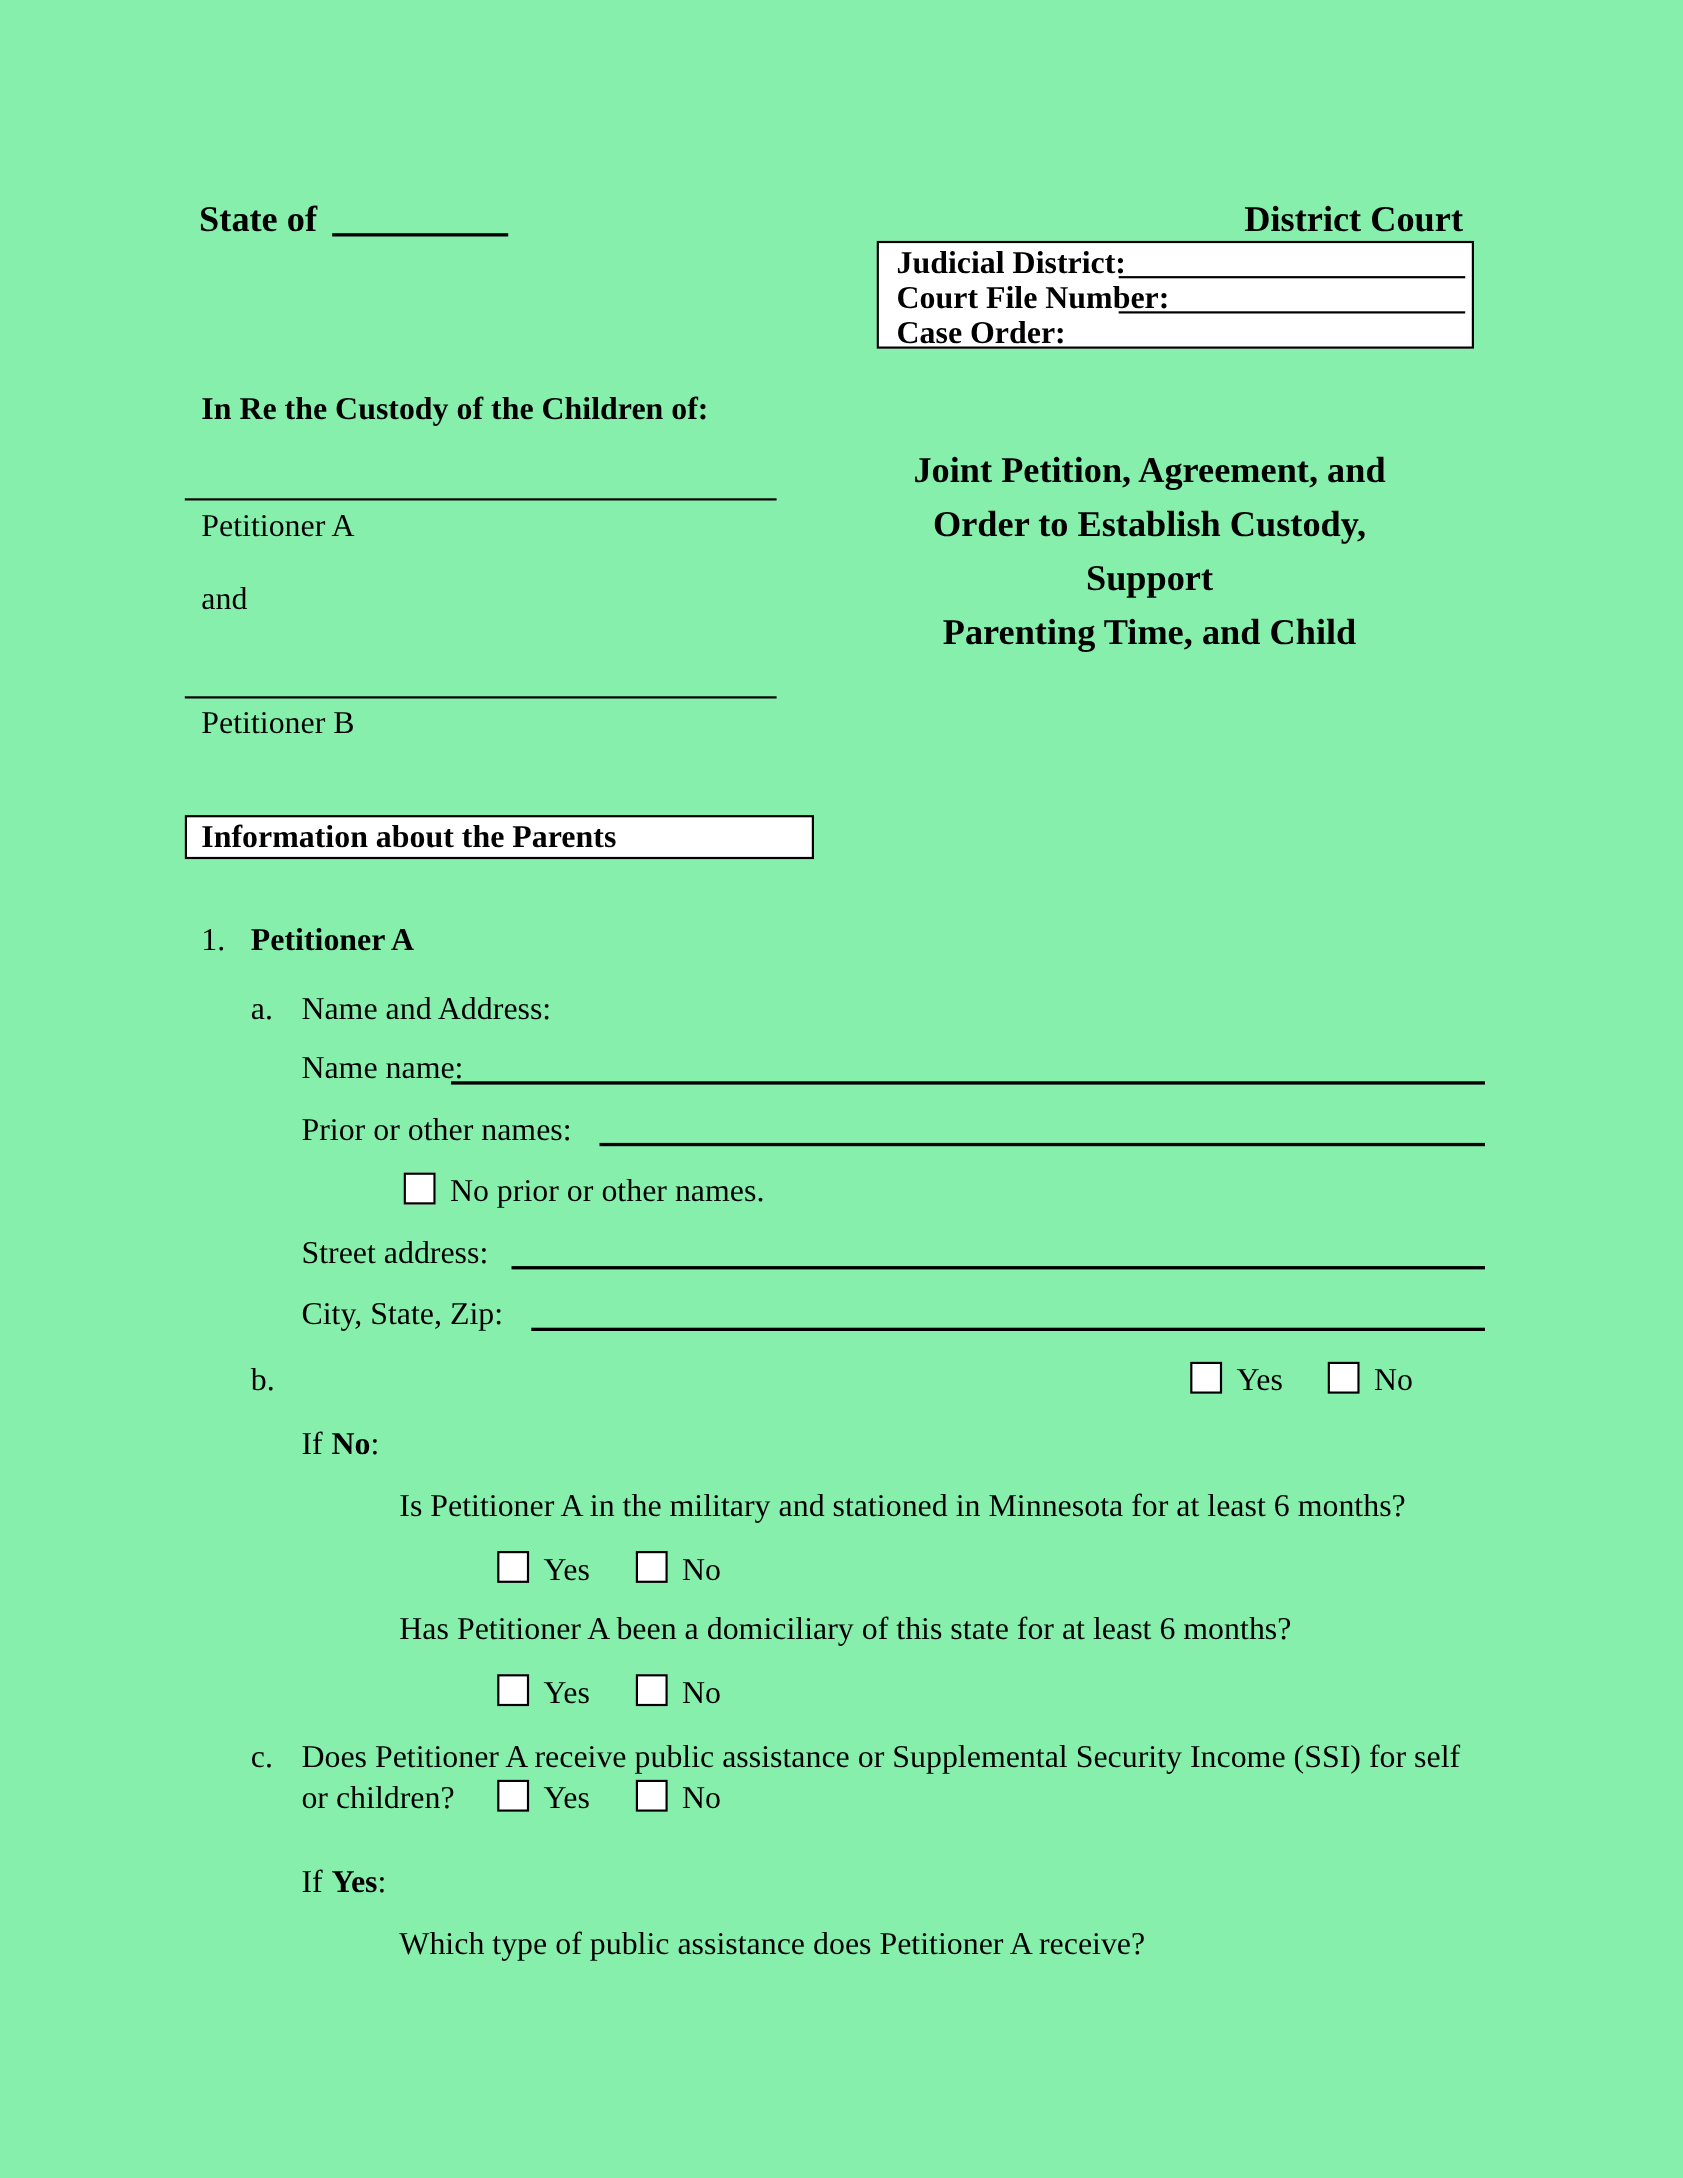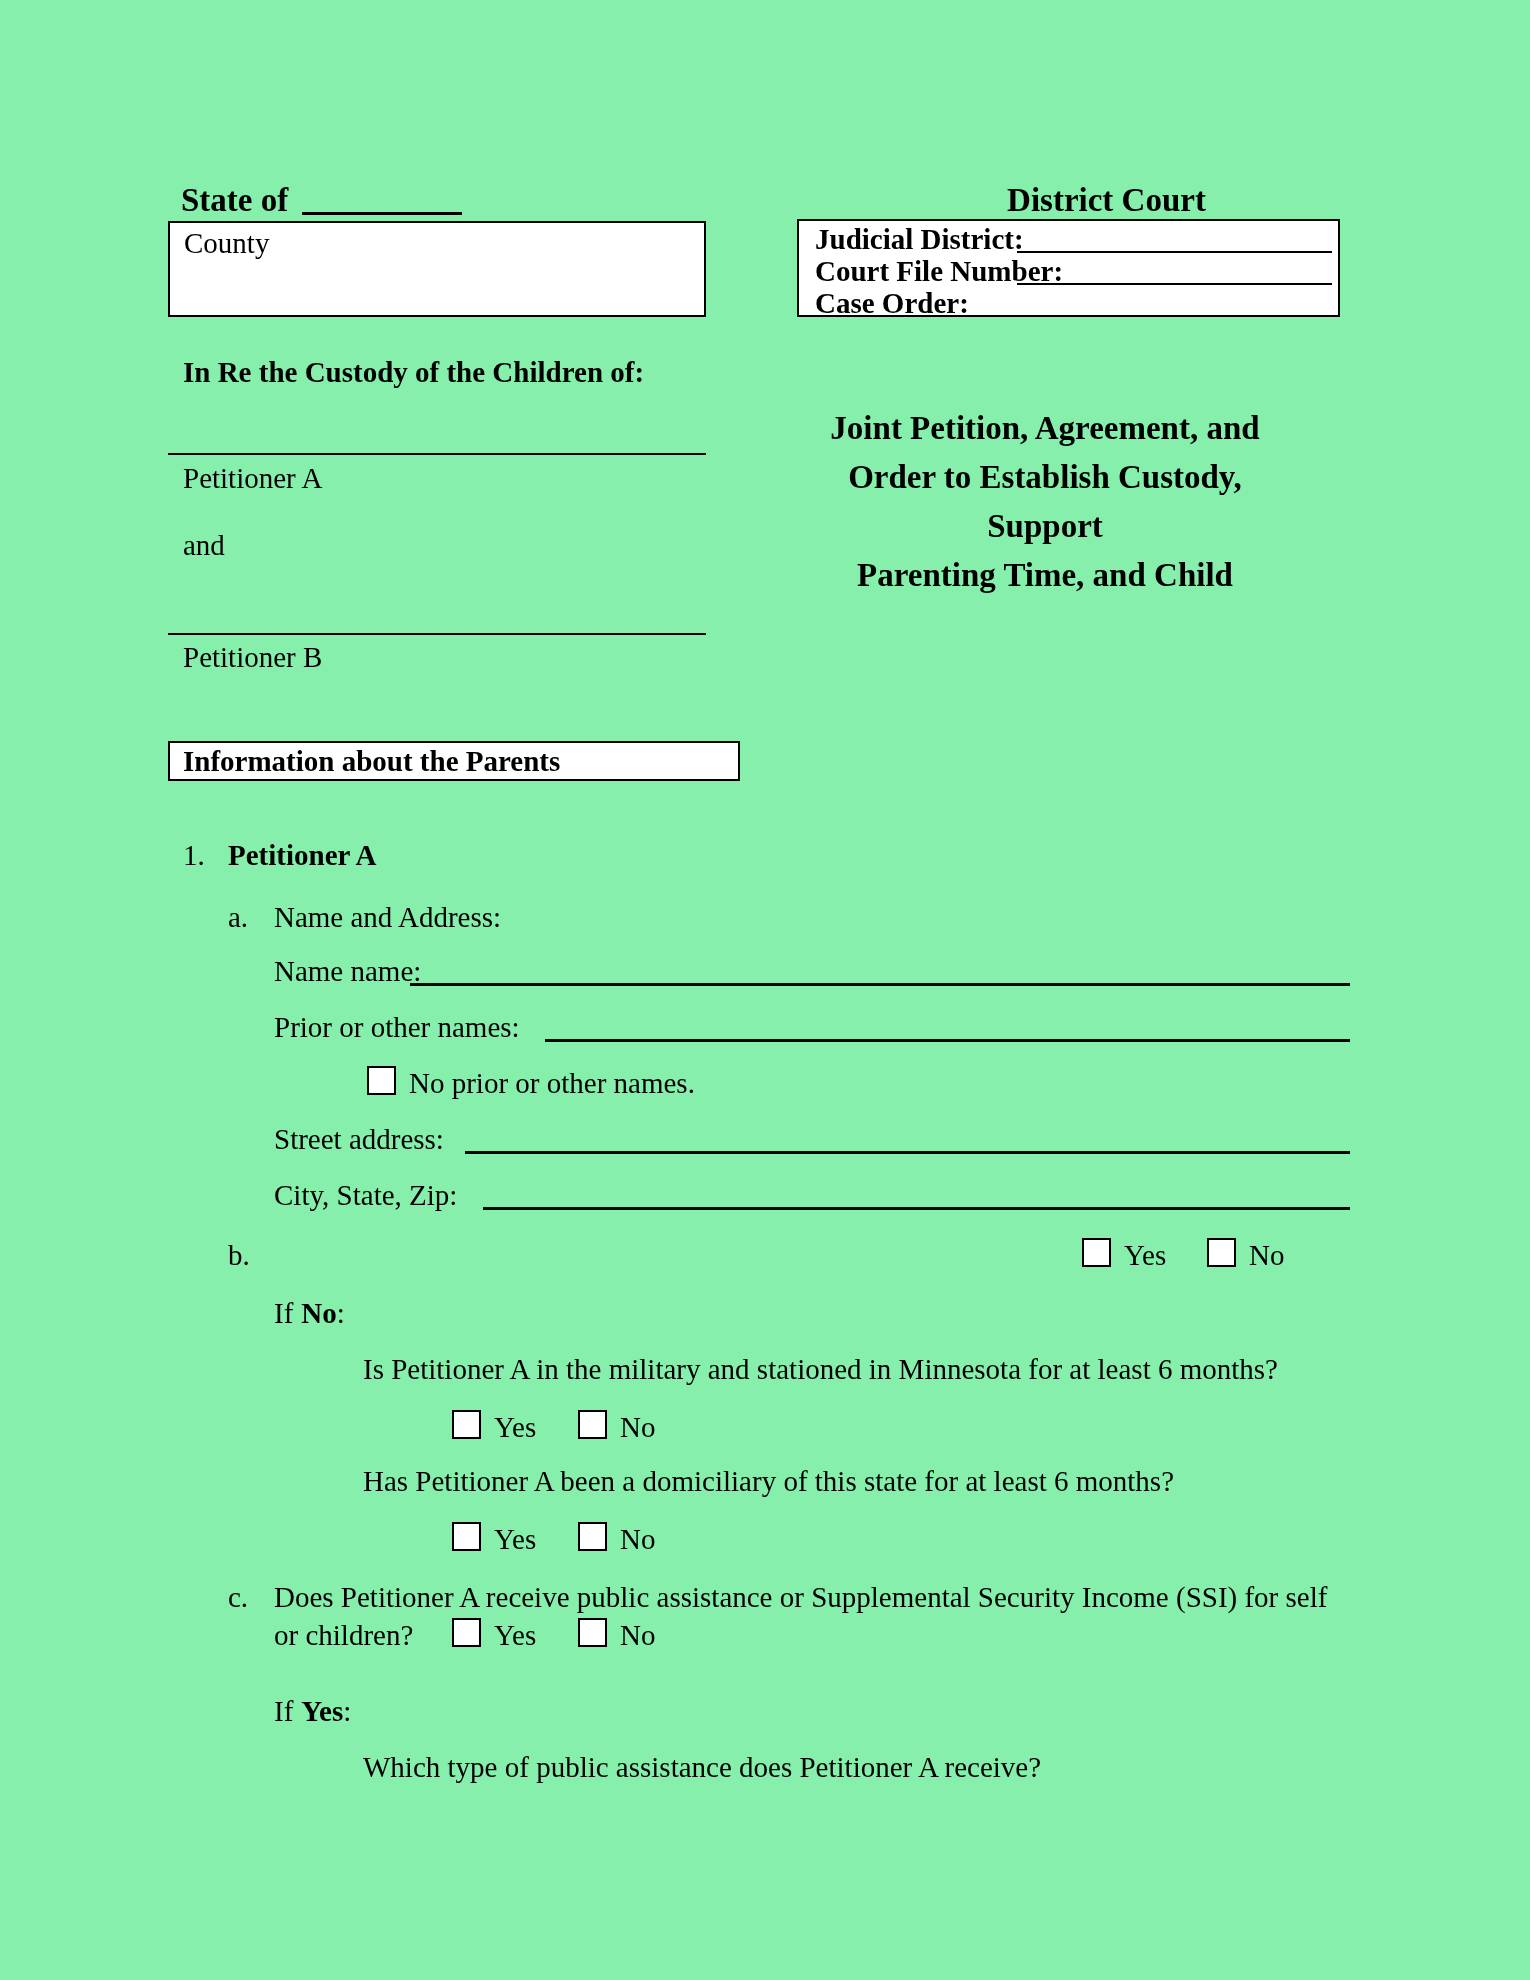--- a/index.html
+++ b/index.html
@@ -18,25 +18,22 @@
   .gap{margin-left:8px;}
 </style>
 </head>
 <body>
 
 <div class="page">
 
   <div class="abs h1" style="left:181px;top:183px;"><span>State of</span></div>
   <div class="abs blank" style="left:302px;top:212px;width:160px;"></div>
 
-  <div class="abs boxed" style="left:168px;top:221px;width:538px;height:96px;">
-    <div class="t" style="position:absolute;left:14px;top:5px;">County</div>
-  </div>
 
-  <div class="abs h1" style="left:840px;top:183px;width:533px;text-align:center;"><span>District Court</span></div>
+  <div class="abs h1" style="left:797px;top:183px;width:533px;text-align:right;"><span>District Court</span></div>
 
   <div class="abs boxed" style="left:797px;top:219px;width:543px;height:98px;font-weight:bold;">
     <div class="t" style="position:absolute;left:16px;top:3px;">Judicial District:</div>
     <div class="thinline" style="position:absolute;left:218px;top:30px;width:315px;"></div>
     <div class="t" style="position:absolute;left:16px;top:35px;">Court File Number:</div>
     <div class="thinline" style="position:absolute;left:218px;top:62px;width:315px;"></div>
     <div class="t" style="position:absolute;left:16px;top:67px;">Case Order:</div>
   </div>
 
   <div class="abs h2" style="left:183px;top:357px;">In Re the Custody of the Children of:</div>

